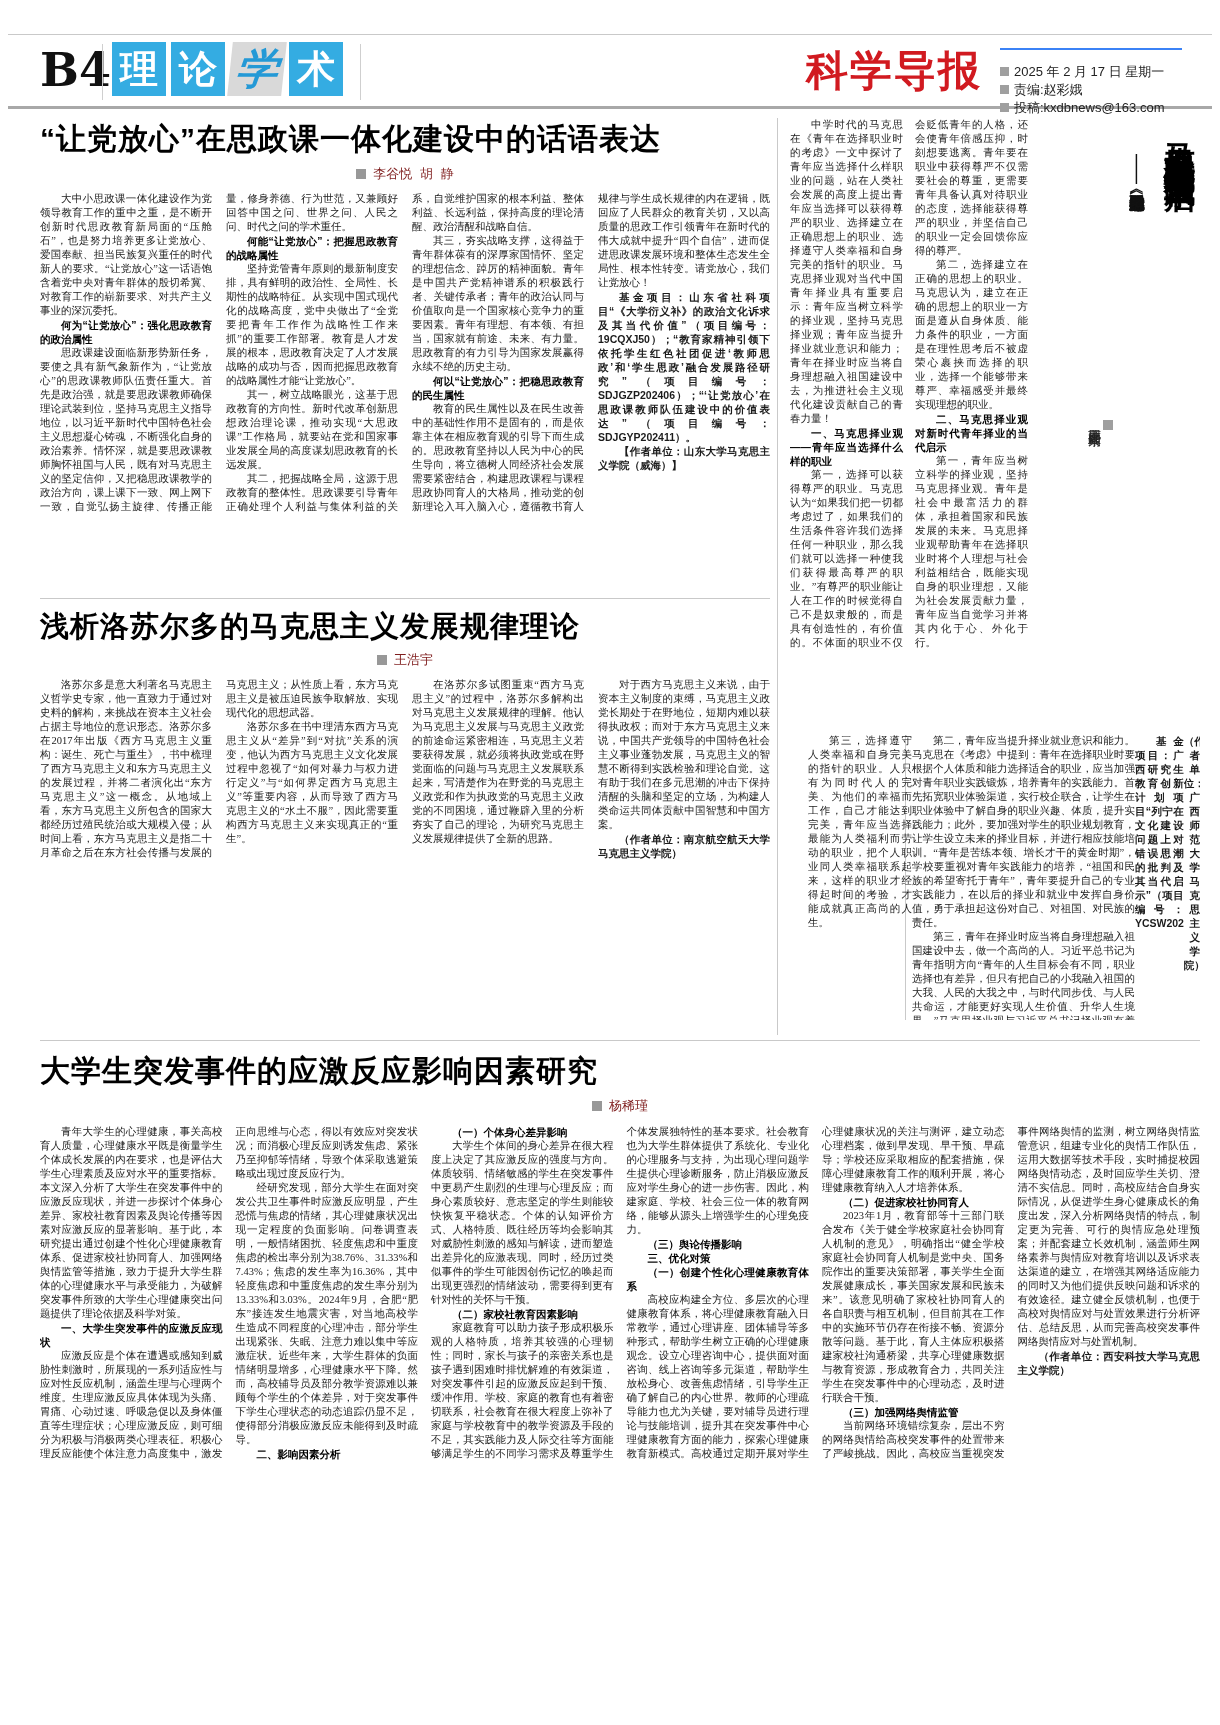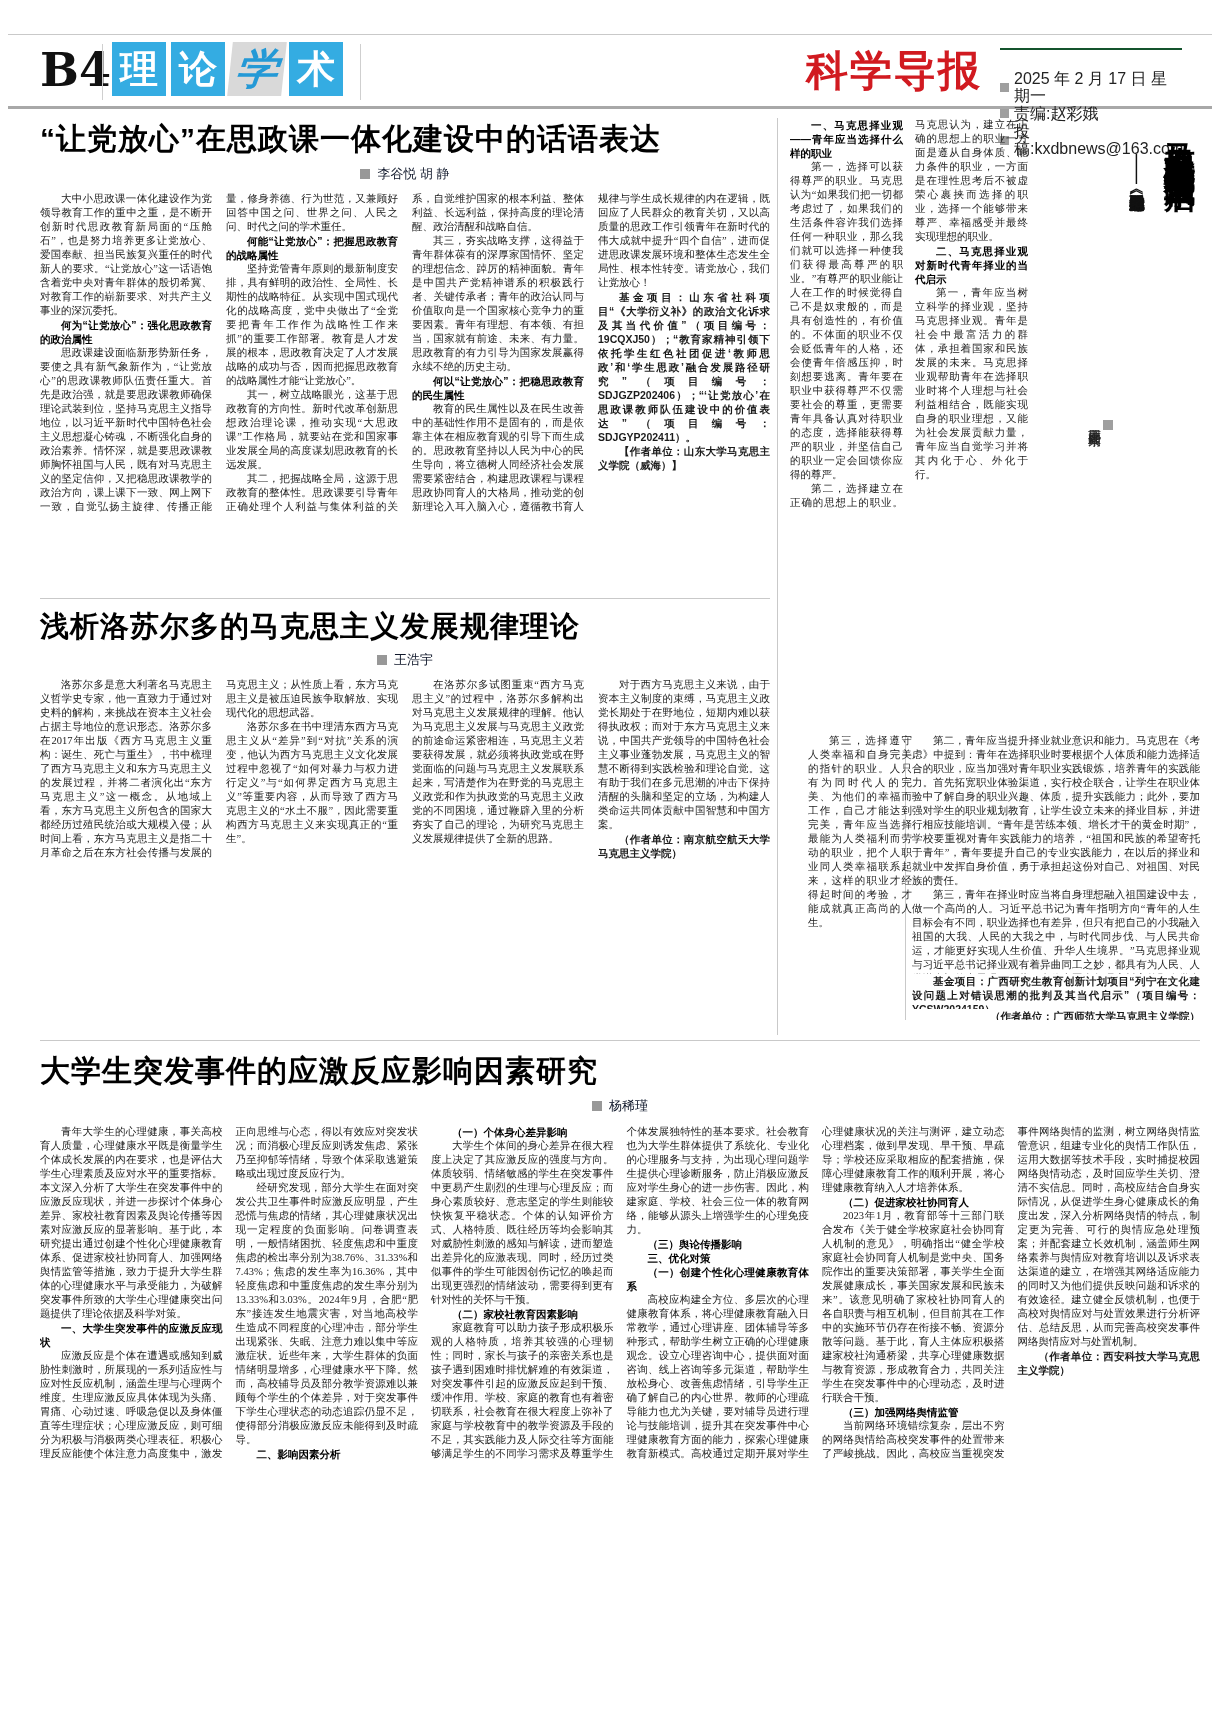--- a/index.html
+++ b/index.html
@@ -13,28 +13,28 @@
   .edition{position:absolute;left:0;top:0;font-family:"DejaVu Serif",serif;font-weight:700;
            font-size:46px;line-height:60px;color:#111;}
   .hvdiv{position:absolute;top:4px;height:56px;width:1px;background:#cfcfcf;}
   #logo{position:absolute;left:72px;top:2px;display:flex;gap:5px;}
   .logo-box{width:54px;height:54px;background:#34ace2;color:#fff;font-family:"Liberation Sans",sans-serif;
             font-weight:700;font-size:38px;line-height:54px;text-align:center;}
   .logo-box.callig{background:#d9d9d9;color:#2499d6;font-family:"DejaVu Serif",serif;
             font-style:italic;transform:skewX(-6deg);font-size:42px;}
   .masthead{position:absolute;right:200px;top:6px;font-family:"DejaVu Serif",serif;
             font-weight:700;font-size:42px;line-height:50px;color:#d11a20;letter-spacing:2px;}
-  .issue{position:absolute;right:0;top:8px;width:182px;border-top:2px solid #14532d;padding-top:20px;
-         font-family:"Liberation Sans",sans-serif;font-size:16px;line-height:17px;color:#222;}
+  .issue{position:absolute;right:0;top:8px;width:182px;border-top:2px solid #3b82f6;padding-top:13px;
+         font-family:"Liberation Sans",sans-serif;font-size:13px;line-height:17px;color:#222;}
   .issue-row{display:flex;align-items:center;margin-bottom:1px;}
   .sq{display:inline-block;width:9px;height:9px;background:#9f9f9f;margin-right:5px;flex:0 0 auto;}
   
   .atitle{font-family:"Liberation Sans",sans-serif;font-weight:800;color:#000;
           letter-spacing:1px;margin:0;}
-  .byline{text-align:center;font-size:13px;color:#0f172a;font-family:Liberation Sans, sans-serif;margin:0;}
+  .byline{text-align:center;font-size:13px;color:#7f1d1d;font-family:Liberation Mono, monospace;margin:0;}
   .byline .sq{width:10px;height:10px;background:#989898;margin-right:7px;vertical-align:-1px;}
   .body-cols{font-size:10.5px;line-height:14px;text-align:justify;overflow:hidden;color:#1b1b1b;}
   .para{margin:0;text-indent:2em;text-align:justify;}
   .para-h,.para-h2{font-weight:700;font-family:"Liberation Sans",sans-serif;color:#000;}
   .para-fund{font-weight:700;font-family:"Liberation Sans",sans-serif;}
   .para-unit{font-weight:700;font-family:"Liberation Sans",sans-serif;}
   .para-unitr{font-weight:700;font-family:"Liberation Sans",sans-serif;text-align:right;text-indent:0;}
   
   #a1{position:absolute;left:40px;top:118px;width:730px;height:472px;}
   #a1 .atitle{font-size:30px;line-height:42px;}
@@ -47,21 +47,21 @@
   #a2-titleblock{position:absolute;right:0;top:2px;width:158px;height:612px;writing-mode:vertical-rl;}
   #a2-vtitle{font-family:"Liberation Sans",sans-serif;font-weight:800;font-size:31px;
              letter-spacing:2px;color:#000;margin-left:12px;}
   #a2-vsub{font-family:"Liberation Sans",sans-serif;font-weight:700;font-size:15px;
            padding-top:34px;margin-left:14px;color:#111;}
   #a2-vby{font-family:"Liberation Sans",sans-serif;font-size:13px;padding-top:300px;color:#222;}
   #a2-vby .sq{width:10px;height:10px;margin:0 0 6px 0;display:block;}
   #a2-side{position:absolute;left:18px;top:616px;width:104px;height:286px;}
   #v-rule-a2{left:905px;top:736px;width:1px;height:284px;}
   #a2-bottomwide{position:absolute;left:122px;top:616px;width:288px;height:286px;
-                 display:flex;flex-direction:column;}
+                 display:flex;flex-direction:row;}
   #a2-widetext{flex:1 1 auto;overflow:hidden;}
   
   #h-rule1{left:40px;top:598px;width:730px;height:1px;}
   #a3{position:absolute;left:40px;top:606px;width:730px;height:428px;}
   #a3 .atitle{font-size:29px;line-height:40px;}
   #a3 .byline{margin:5px 0 9px;}
   #a3-body{column-count:4;column-gap:14px;height:356px;}
   
   #h-rule2{left:40px;top:1040px;width:1160px;height:1px;}
   #a4{position:absolute;left:40px;top:1050px;width:1160px;height:648px;}
@@ -122,20 +122,21 @@
       </div>
   </article>
 
   <div id="v-rule-main" class="rule"></div>
   <div id="h-rule1" class="rule"></div>
   <div id="h-rule2" class="rule"></div>
   <div id="v-rule-a2" class="rule"></div>
 
   <article id="a2">
     <div id="a2-top" class="body-cols">
+        <p class="para para-p">中学时代的马克思在《青年在选择职业时的考虑》一文中探讨了青年应当选择什么样职业的问题，站在人类社会发展的高度上提出青年应当选择可以获得尊严的职业、选择建立在正确思想上的职业、选择遵守人类幸福和自身完美的指针的职业。马克思择业观对当代中国青年择业具有重要启示：青年应当树立科学的择业观，坚持马克思择业观；青年应当提升择业就业意识和能力；青年在择业时应当将自身理想融入祖国建设中去，为推进社会主义现代化建设贡献自己的青春力量！</p>
         <p class="para para-h">一、马克思择业观——青年应当选择什么样的职业</p>
         <p class="para para-p">第一，选择可以获得尊严的职业。马克思认为“如果我们把一切都考虑过了，如果我们的生活条件容许我们选择任何一种职业，那么我们就可以选择一种使我们获得最高尊严的职业。”有尊严的职业能让人在工作的时候觉得自己不是奴隶般的，而是具有创造性的，有价值的。不体面的职业不仅会贬低青年的人格，还会使青年倍感压抑，时刻想要逃离。青年要在职业中获得尊严不仅需要社会的尊重，更需要青年具备认真对待职业的态度，选择能获得尊严的职业，并坚信自己的职业一定会回馈你应得的尊严。</p>
         <p class="para para-p">第二，选择建立在正确的思想上的职业。马克思认为，建立在正确的思想上的职业一方面是遵从自身体质、能力条件的职业，一方面是在理性思考后不被虚荣心裹挟而选择的职业，选择一个能够带来尊严、幸福感受并最终实现理想的职业。</p>
         <p class="para para-h">二、马克思择业观对新时代青年择业的当代启示</p>
         <p class="para para-p">第一，青年应当树立科学的择业观，坚持马克思择业观。青年是社会中最富活力的群体，承担着国家和民族发展的未来。马克思择业观帮助青年在选择职业时将个人理想与社会利益相结合，既能实现自身的职业理想，又能为社会发展贡献力量，青年应当自觉学习并将其内化于心、外化于行。</p>
       </div>
     <div id="a2-titleblock">
       <div id="a2-vtitle">马克思择业观对新时代青年择业的当代启示</div>
       <div id="a2-vsub">——基于马克思《青年在选择职业时的考虑》的思考</div>
       <div id="a2-vby"><span class="sq"></span><span>罗雨婷  周紫幸</span></div>

